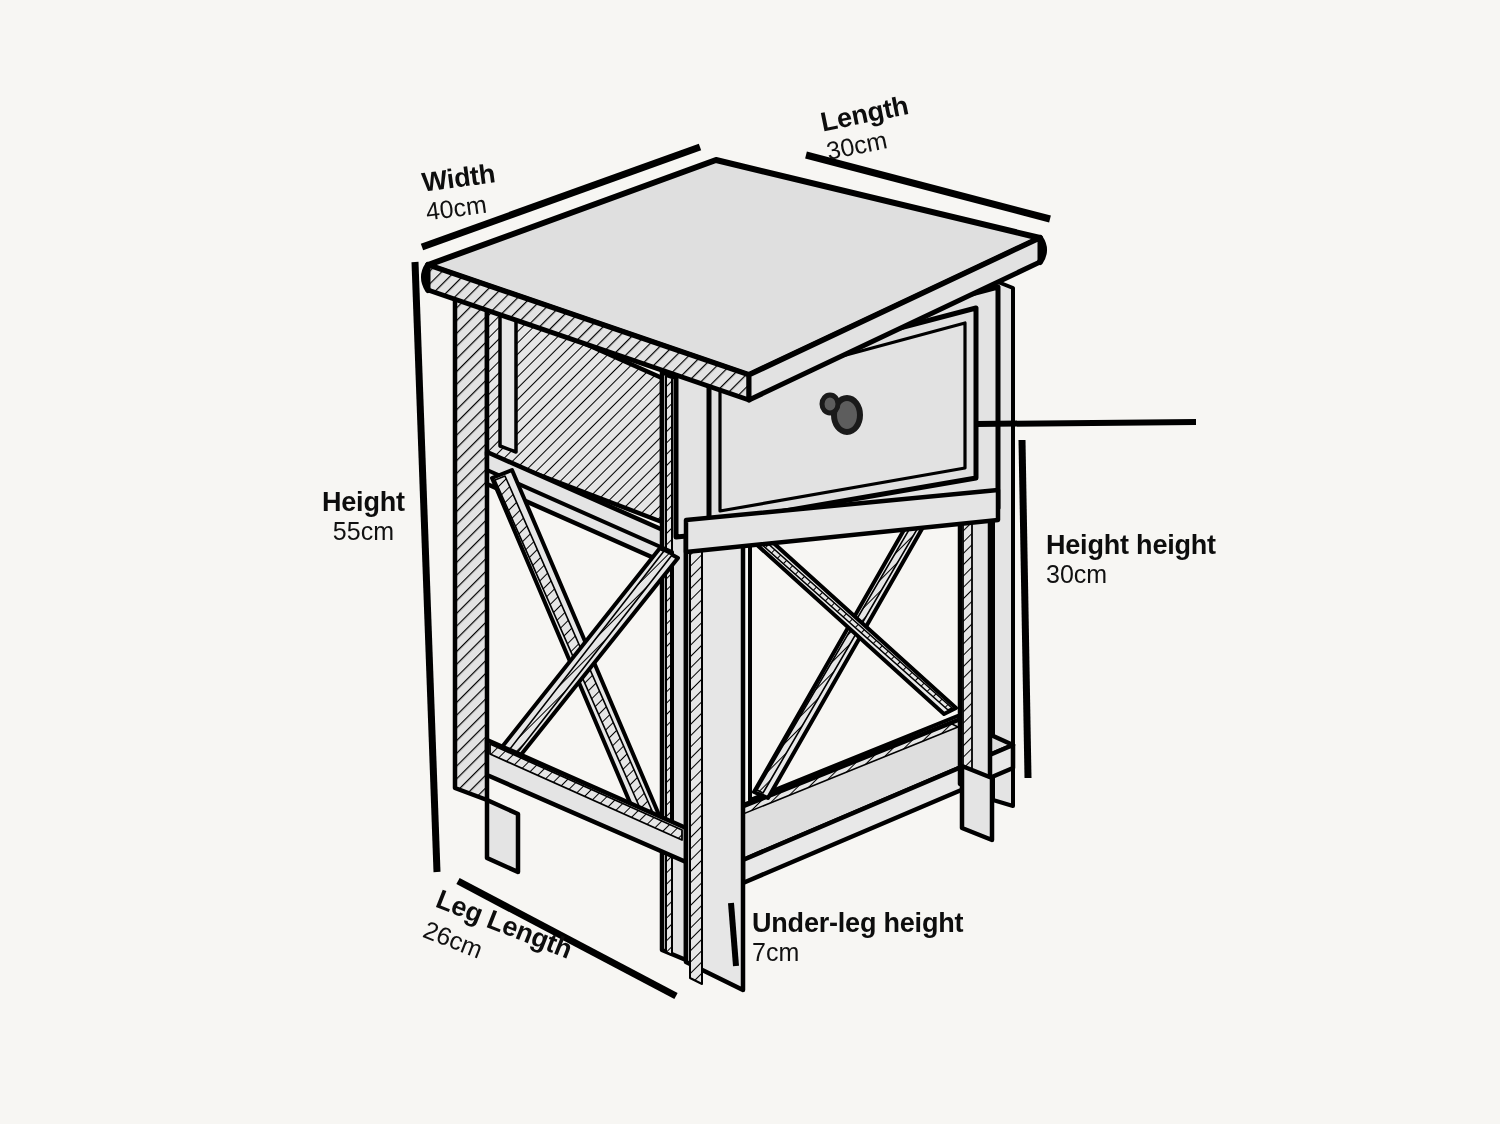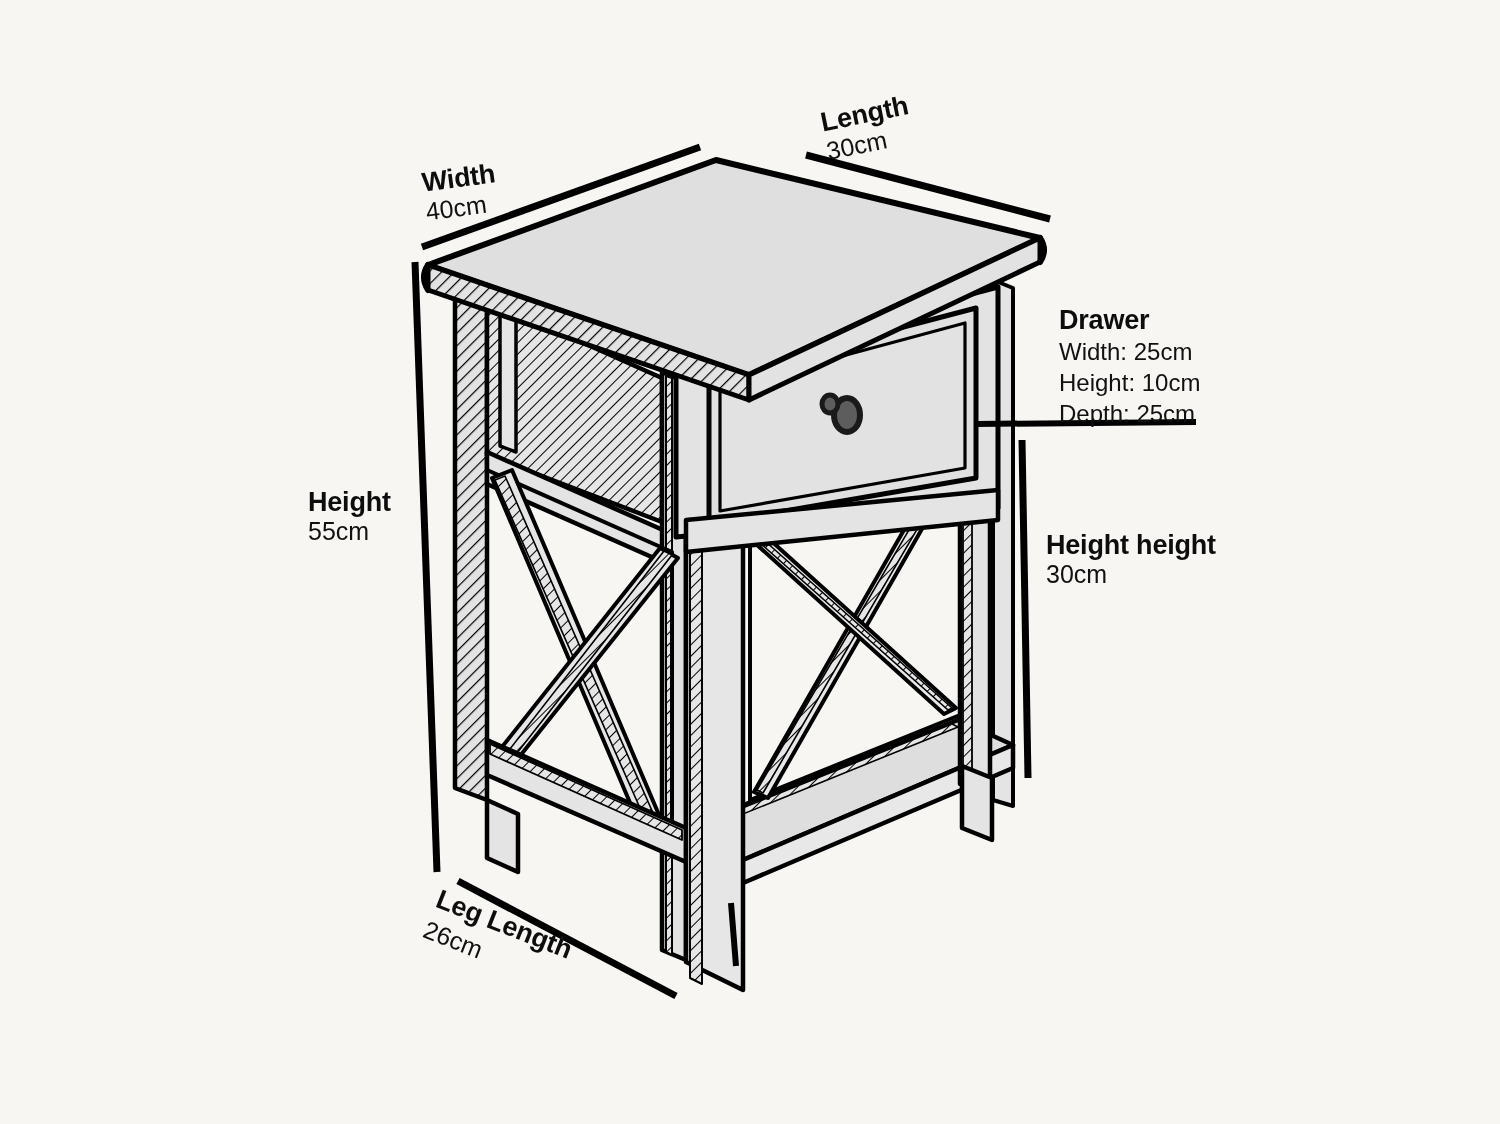--- a/index.html
+++ b/index.html
@@ -41,21 +41,21 @@
   }
   .lbl .vl {
     display: block;
     font-weight: 400;
     font-size: 25px;
     color: #111111;
   }
   
   #label-width   { left: 420px; top: 168px; transform: rotate(-7.5deg); transform-origin: left top; }
   #label-length  { left: 818px; top: 108px; transform: rotate(-11.5deg); transform-origin: left top; }
-  #label-height  { left: 308px; top: 487px; }
+  #label-height  { left: 322px; top: 487px; text-align: center; }
   #label-shelf   { left: 1046px; top: 530px; }
   #label-drawer  { left: 1059px; top: 305px; }
   #label-drawer .hd { margin-bottom: 2px; }
   #label-drawer .vl { font-size: 24px; line-height: 1.28; }
   #label-underleg{ left: 752px; top: 908px; }
   #label-leglen  { left: 443px; top: 884px; transform: rotate(21.5deg); transform-origin: left top; }
   #label-leglen .hd { font-size: 27px; }
   
   #leglen-value {
     position: absolute;
@@ -230,26 +230,24 @@
   <div class="lbl" id="label-height">
     <span class="hd">Height</span>
     <span class="vl">55cm</span>
   </div>
 
   <div class="lbl" id="label-shelf">
     <span class="hd">Height height</span>
     <span class="vl">30cm</span>
   </div>
 
-  <div class="lbl" id="label-drawer">
-    <span class="hd">Drawer</span>
-    <span class="vl">Width: 25cm</span>
-    <span class="vl">Height: 10cm</span>
-    <span class="vl">Depth: 25cm</span>
-  </div>
-
+
+  <div class="lbl" id="label-underleg">
+    <span class="hd">Under-leg height</span>
+    <span class="vl">7cm</span>
+  </div>
 
   <div class="lbl" id="label-leglen">
     <span class="hd">Leg Length</span>
   </div>
   <div id="leglen-value">26cm</div>
 
 </div>
 
 </body></html>

